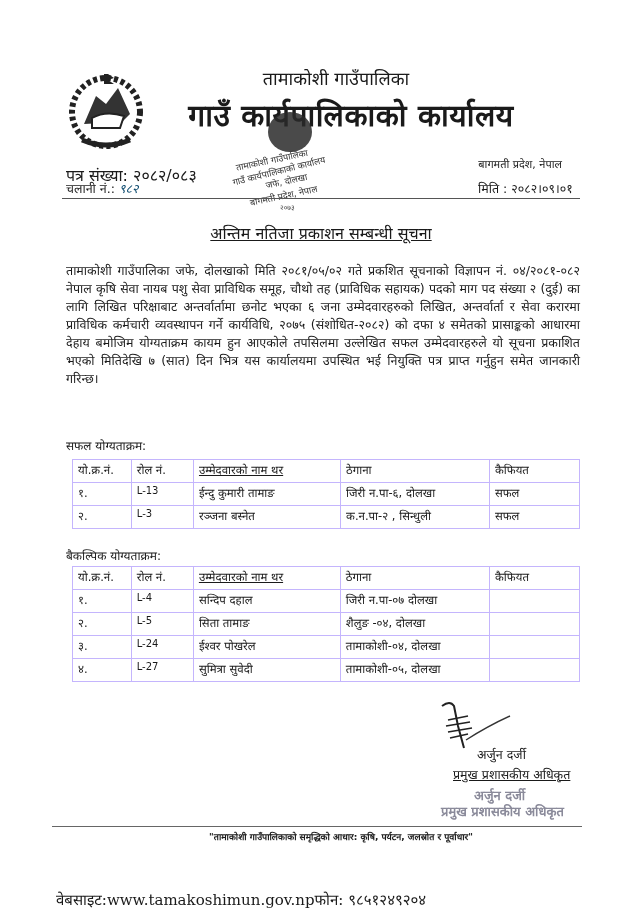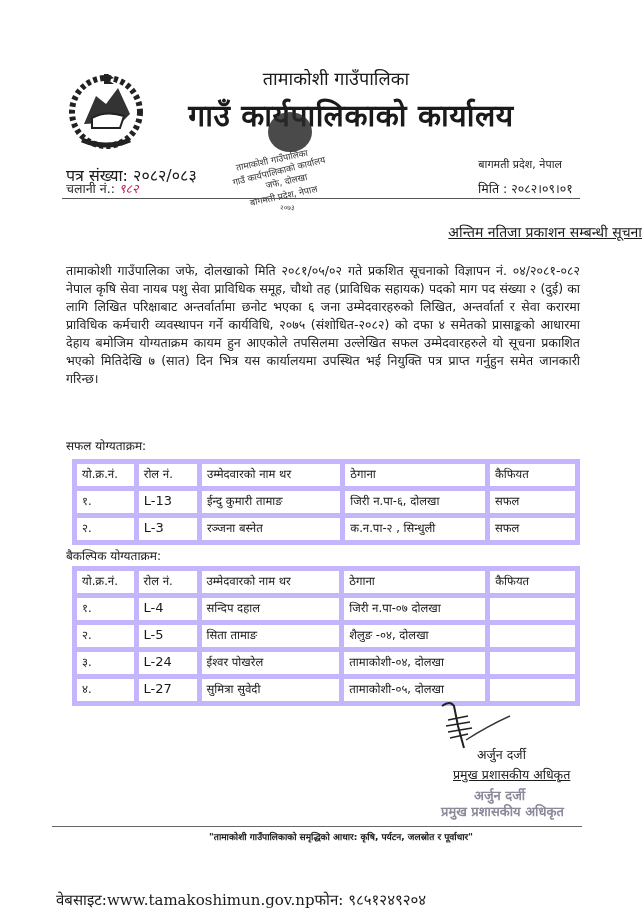--- a/index.html
+++ b/index.html
@@ -7,36 +7,36 @@
     width: 642px; height: 910px; background: #ffffff; position: relative;
     font-family: "DejaVu Sans", sans-serif; color: #1a1a1a; overflow: hidden;
   }
   .abs { position: absolute; }
   .logo { left: 62px; top: 66px; width: 88px; height: 88px; }
   .h-sub { left: 0; width: 642px; top: 66px; text-align: center; font-size: 18px; padding-left: 30px; box-sizing: border-box; }
   .h-main { left: 0; width: 642px; top: 94px; text-align: center; font-size: 30px; font-weight: bold; letter-spacing: 0.5px; padding-left: 60px; box-sizing: border-box; }
   .province { right: 80px; top: 156px; font-size: 11px; }
   .patra { left: 66px; top: 164px; font-size: 16px; }
   .chalani { left: 66px; top: 180px; font-size: 12.5px; }
-  .chalani .hand { font-style: italic; font-family: "DejaVu Serif", serif; color: #be185d; }
+  .chalani .hand { font-style: italic; font-family: "DejaVu Serif", serif; color: #0c4a6e; }
   .miti { left: 441px; top: 180px; font-size: 12.5px; margin-left: 37px; }
   .rule-top { left: 62px; top: 198px; width: 518px; height: 0; border-top: 1.5px solid #555; }
   .stamp { left: 228px; top: 112px; width: 120px; height: 100px; }
-  .title { left: 0; width: 642px; top: 222px; text-align: right; font-size: 14px; }
+  .title { left: 0; width: 642px; top: 222px; text-align: center; font-size: 16px; }
   .title span { text-decoration: underline; }
   .body-text { left: 66px; top: 262px; width: 514px; font-size: 12.5px; line-height: 18px; text-align: justify; }
   .sec-label { font-size: 12px; }
   .sec1 { left: 66px; top: 437px; }
   .sec2 { left: 66px; top: 547px; }
   table { border-collapse: collapse; font-size: 11.5px; position: absolute; }
-  td, th { border: 5px solid #c4b5fd; padding: 2px 5px; height: 18px; text-align: left; font-weight: normal; vertical-align: top; }
+  td, th { border: 1px solid #c4b5fd; padding: 2px 5px; height: 18px; text-align: left; font-weight: normal; vertical-align: top; }
   .t1 { left: 72px; top: 459px; width: 508px; }
   .t2 { left: 72px; top: 566px; width: 508px; }
-  .c1 { width: 48px; } .c2 { width: 52px; } .c3 { width: 138px; } .c4 { width: 140px; } .c5 { width: 80px; margin-left: 24px; }
-  .roll { font-size: 13px; }
+  .c1 { width: 48px; } .c2 { width: 52px; } .c3 { width: 138px; text-decoration: underline; } .c4 { width: 140px; } .c5 { width: 80px; margin-left: 24px; }
+  .roll { font-size: 10px; }
   .sig { left: 428px; top: 696px; width: 120px; height: 60px; }
   .sig-name { left: 477px; top: 746px; font-size: 12.5px; }
   .sig-title { left: 453px; top: 766px; font-size: 12.5px; text-decoration: underline; }
   .seal-name { left: 474px; top: 786px; font-size: 13px; color: #8a8a9a; font-weight: bold; }
   .seal-title { left: 441px; top: 802px; font-size: 13px; color: #8a8a9a; font-weight: bold; }
   .rule-bottom { left: 52px; top: 826px; width: 530px; height: 0; border-top: 1.5px solid #666; }
   .motto { left: 0; width: 642px; top: 830px; text-align: center; font-size: 9px; font-weight: bold; padding-left: 40px; box-sizing: border-box; }
   .contact { left: 56px; top: 889px; font-size: 15px; font-family: "DejaVu Serif", serif; }
   .contact span { margin-right: 0; }
 </style>

